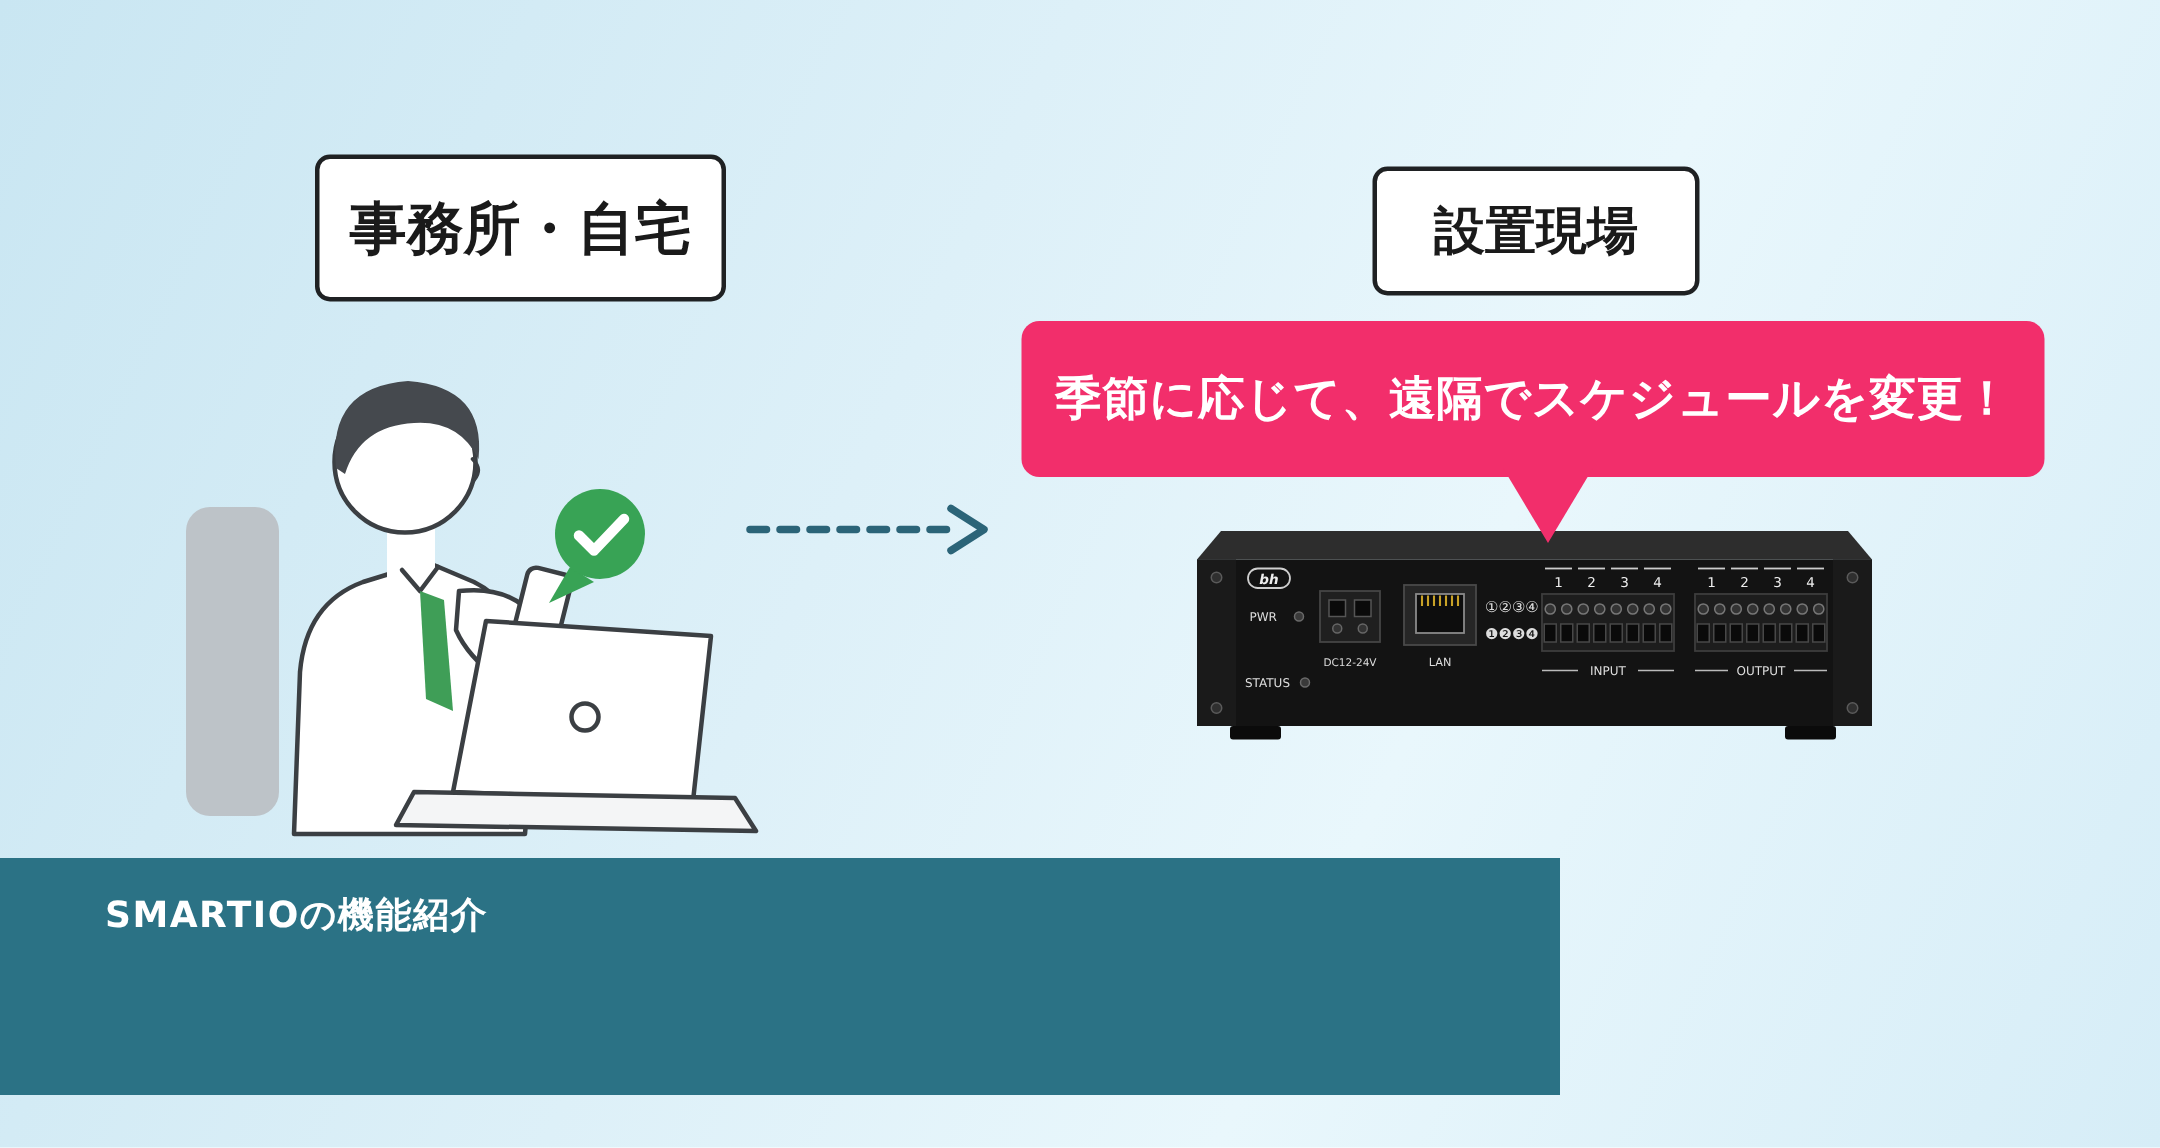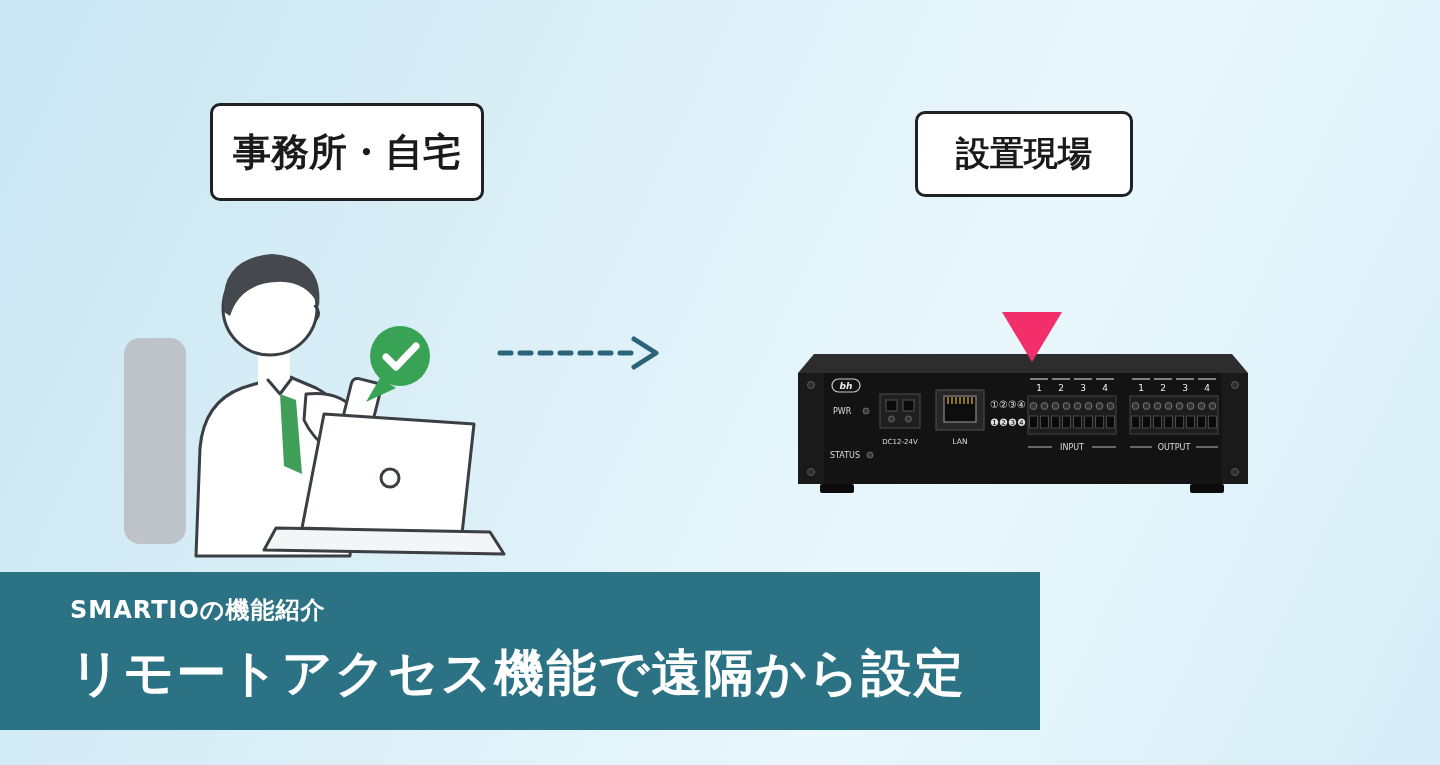--- a/index.html
+++ b/index.html
@@ -112,20 +112,23 @@
     <path d="M28 60 L14 84 L44 70 Z" fill="#38a355"></path>
     <circle cx="48" cy="38" r="30" fill="#38a355"></circle>
     <path d="M34 39 l10 10 l20 -21" fill="none" stroke="#ffffff" stroke-width="7" stroke-linecap="round" stroke-linejoin="round"></path>
   </svg>
 
   <svg class="arrow" viewBox="0 0 170 46">
     <line x1="6" y1="23" x2="138" y2="23" stroke="#2b6478" stroke-width="5" stroke-dasharray="11 9" stroke-linecap="round"></line>
     <path d="M140 9 L162 23 L140 37" fill="none" stroke="#2b6478" stroke-width="5" stroke-linecap="round" stroke-linejoin="round"></path>
   </svg>
 
+  <div class="bubble">
+    <span>季節に応じて、遠隔でスケジュールを変更！</span>
+  </div>
   <div class="bubble-tail"></div>
 
   <svg class="device" viewBox="0 0 472 152">
     <polygon points="28,6 446,6 462,25 12,25" fill="#2d2d2d"></polygon>
     <rect x="12" y="25" width="450" height="111" fill="#131313"></rect>
     <rect x="12" y="25" width="26" height="111" fill="#1a1a1a"></rect>
     <rect x="436" y="25" width="26" height="111" fill="#1a1a1a"></rect>
     <g fill="#2f2f2f" stroke="#5a5a5a" stroke-width="1">
       <circle cx="25" cy="37" r="3.5"></circle>
         <circle cx="449" cy="37" r="3.5"></circle>
@@ -248,16 +251,15 @@
     </g>
     <g>
       <line x1="344" y1="99" x2="366" y2="99" stroke="#bbbbbb" stroke-width="1"></line>
       <text x="388" y="102" font-size="8" fill="#dddddd" text-anchor="middle">OUTPUT</text>
       <line x1="410" y1="99" x2="432" y2="99" stroke="#bbbbbb" stroke-width="1"></line>
     </g>
   </svg>
 
   <div class="banner">
     <div class="banner-sub">SMARTIOの機能紹介</div>
-    <div class="banner-title">リモートアクセス機能で遠隔から設定</div>
   </div>
 
 </div>
 
 </body></html>

